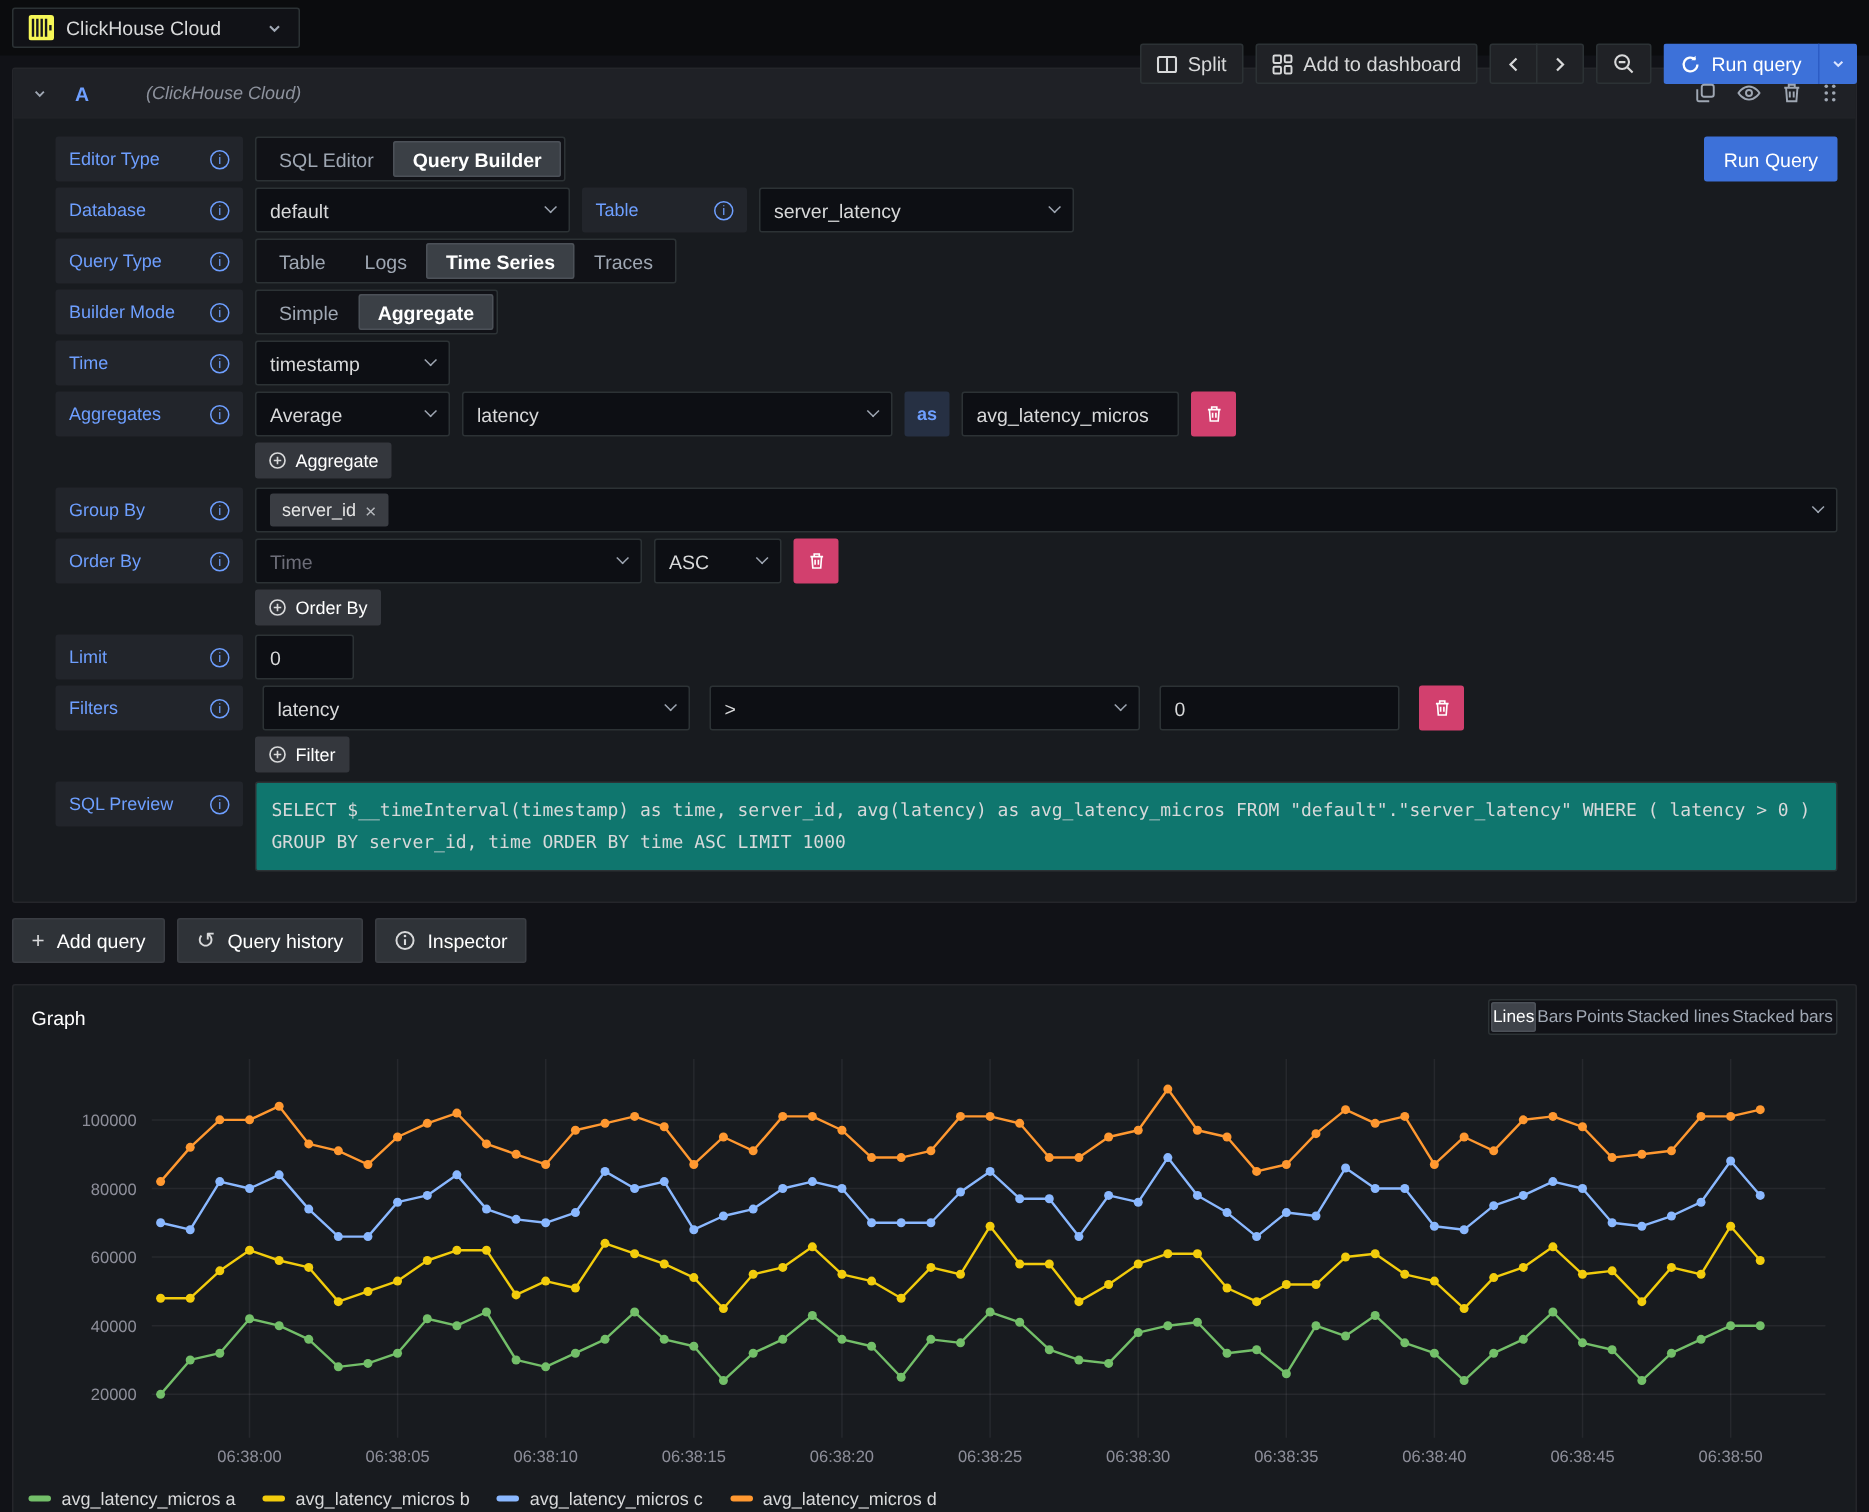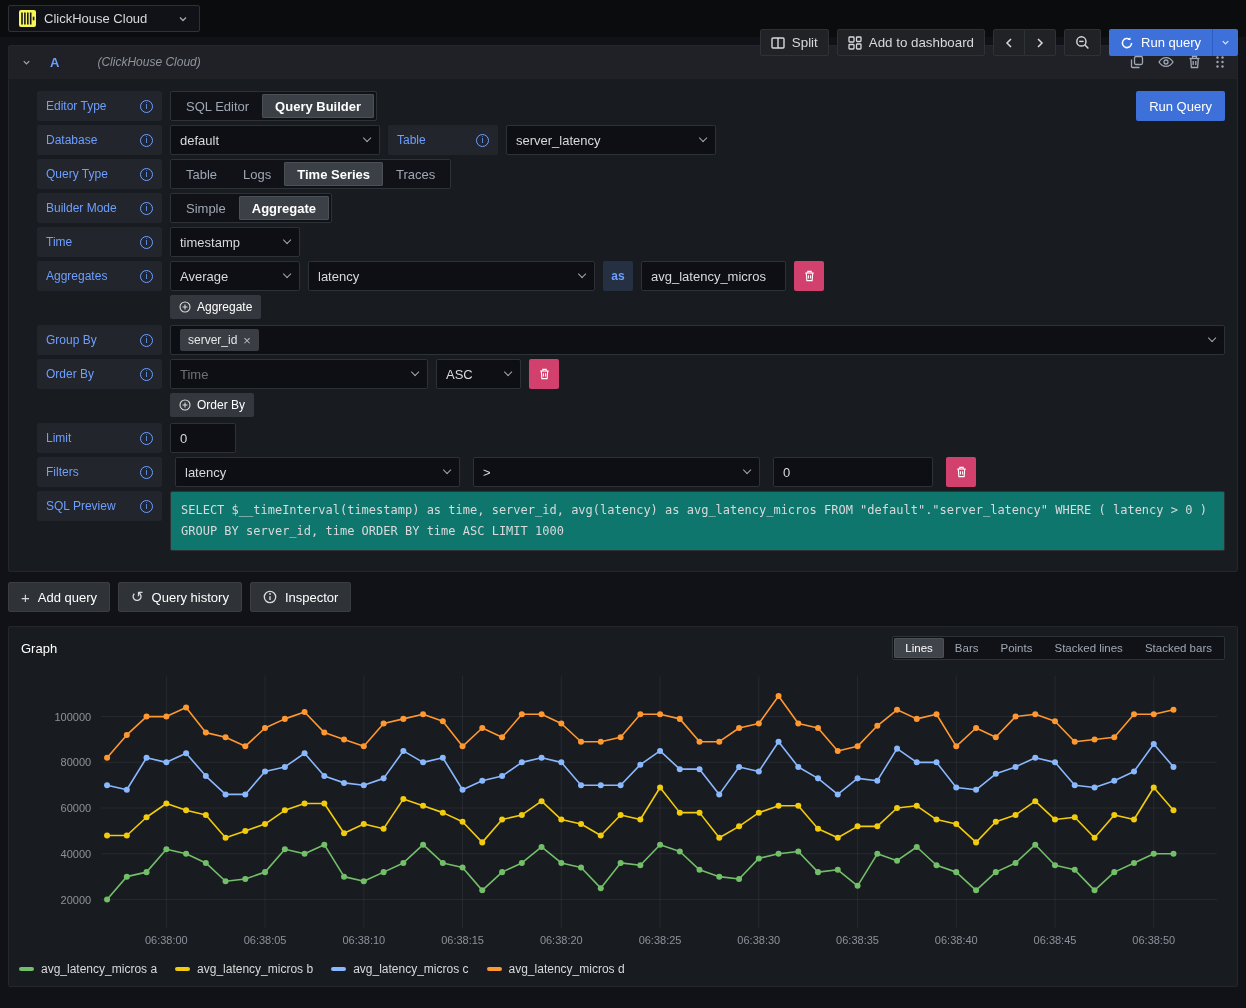--- a/index.html
+++ b/index.html
@@ -62,21 +62,21 @@
   
   .footer-actions { display:flex; gap:8px; margin:10px 0 14px 0; }
   .fa-btn { height:30px; background:#2f3338; border:1px solid #3a3d43; border-radius:2px; color:#ffffff; font-size:13px; font-weight:500; display:flex; align-items:center; gap:8px; padding:0 12px; cursor:pointer; }
   .fa-btn .glyph { font-size:15px; color:#d8d9da; }
 
   
   .graph-panel { padding-bottom:6px; }
   .graph-header { display:flex; align-items:center; padding:9px 12px 4px 12px; }
   .graph-title { font-weight:500; color:#ffffff; }
   .mode-group { margin-left:auto; display:flex; height:24px; background:#111217; border:1px solid #2c3235; border-radius:2px; padding:1px; align-items:stretch; }
-  .mode-opt { display:flex; align-items:center; padding:0 11px; color:#9fa7b3; font-size:11.5px; border-radius:2px; cursor:pointer; white-space:nowrap; }
+  .mode-opt { display:flex; align-items:center; padding:0 1px; color:#9fa7b3; font-size:11.5px; border-radius:2px; cursor:pointer; white-space:nowrap; }
   .mode-opt.selected { background:#3f434a; color:#fff; box-shadow:inset 0 0 0 1px #4c5158; }
   .chart-wrap { padding:6px 8px 0 4px; }
   .legend { display:flex; gap:18px; padding:2px 0 4px 10px; align-items:center; flex-wrap:wrap; }
   .legend-item { display:flex; align-items:center; gap:7px; font-size:12px; color:#d8d9da; cursor:pointer; }
   .legend-swatch { width:15px; height:4px; border-radius:2px; }
 </style>
 </head>
 <body>
 
 <div class="app">
@@ -387,20 +387,29 @@
               <span class="caret"></span>
           </div>
           <div class="input" style="width:160px">0</div>
           <button class="danger-btn">
             <svg width="11" height="12" viewBox="0 0 13 14" fill="none" stroke="#fff" stroke-width="1.3">
                 <path d="M1.5 3.5h10"></path>
                 <path d="M4.5 3.5v-2h4v2"></path>
                 <path d="M2.7 3.5l.7 9h6.2l.7-9"></path>
                 <path d="M5.2 6v4M7.8 6v4"></path>
               </svg>
+          </button>
+        </div>
+        <div class="row sub">
+          <button class="add-btn">
+            <svg width="12" height="12" viewBox="0 0 12 12">
+                <circle cx="6" cy="6" r="5" fill="none" stroke="#d8d9da" stroke-width="1.1"></circle>
+                <path d="M6 3.5v5M3.5 6h5" stroke="#d8d9da" stroke-width="1.1"></path>
+              </svg>
+            <span>Filter</span>
           </button>
         </div>
 
         <div class="row top-align">
           <div class="field-label">
             <span>SQL Preview</span>
             <i class="info-i">i</i>
           </div>
           <div class="sql-box">SELECT $__timeInterval(timestamp) as time, server_id, avg(latency) as avg_latency_micros FROM "default"."server_latency" WHERE ( latency &gt; 0 ) GROUP BY server_id, time ORDER BY time ASC LIMIT 1000</div>
         </div>

